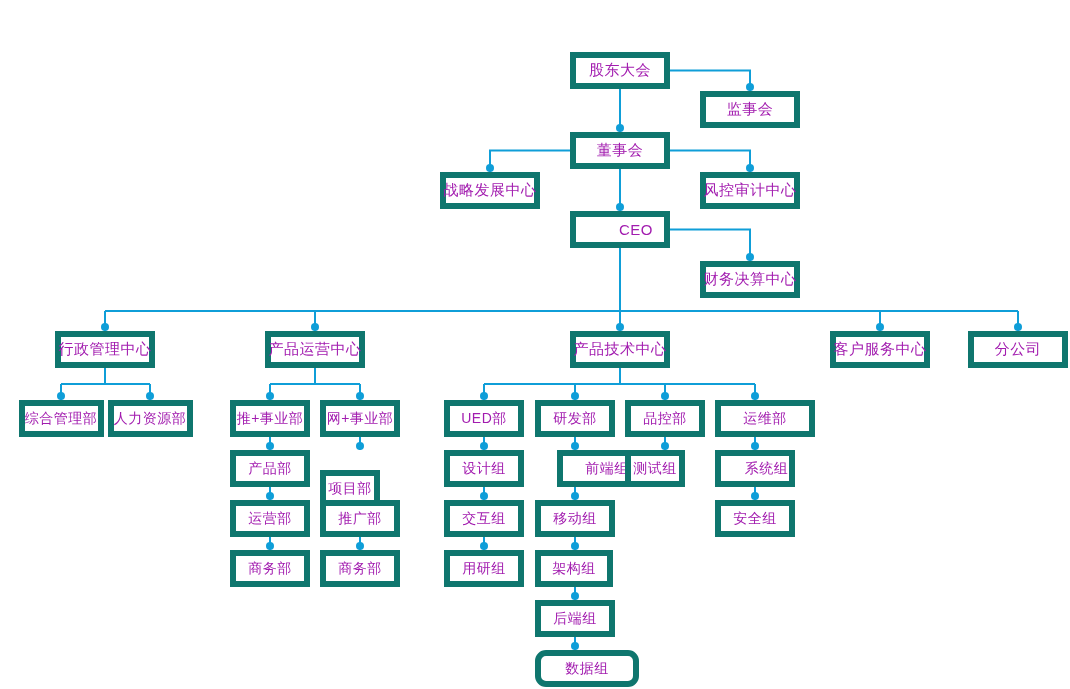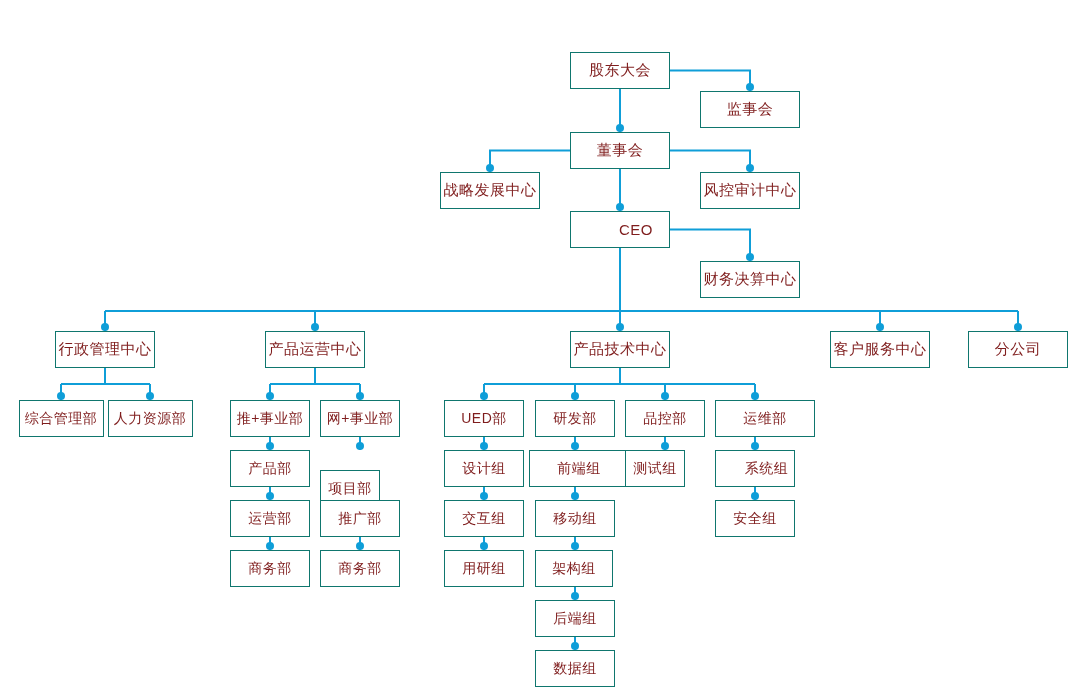--- a/index.html
+++ b/index.html
@@ -20,22 +20,22 @@
     left: 0;
     top: 0;
   }
   .node {
     position: absolute;
     box-sizing: border-box;
     display: flex;
     align-items: center;
     justify-content: center;
     background: #ffffff;
-    border: 1px solid #0f766e;
-    color: #7f1d1d;
+    border: 6px solid #0f766e;
+    color: #a21caf;
     font-size: 14px;
     white-space: nowrap;
     letter-spacing: 0.5px;
   }
   .node.lg { font-size: 15px; }
 </style>
 </head>
 <body>
 
 <div class="canvas">
@@ -142,24 +142,24 @@
       <div class="node" style="left: 320px; top: 450px; width: 60px; height: 37px; margin-top: 20px;">项目部</div>
       <div class="node" style="left: 230px; top: 500px; width: 80px; height: 37px;">运营部</div>
       <div class="node" style="left: 320px; top: 500px; width: 80px; height: 37px;">推广部</div>
       <div class="node" style="left: 230px; top: 550px; width: 80px; height: 37px;">商务部</div>
       <div class="node" style="left: 320px; top: 550px; width: 80px; height: 37px;">商务部</div>
       <div class="node" style="left: 444px; top: 400px; width: 80px; height: 37px;">UED部</div>
       <div class="node" style="left: 535px; top: 400px; width: 80px; height: 37px;">研发部</div>
       <div class="node" style="left: 625px; top: 400px; width: 80px; height: 37px;">品控部</div>
       <div class="node" style="left: 715px; top: 400px; width: 100px; height: 37px;">运维部</div>
       <div class="node" style="left: 444px; top: 450px; width: 80px; height: 37px;">设计组</div>
-      <div class="node" style="left: 529px; top: 450px; width: 100px; height: 37px;">前端组</div>
+      <div class="node" style="left: 557px; top: 450px; width: 100px; height: 37px;">前端组</div>
       <div class="node" style="left: 625px; top: 450px; width: 60px; height: 37px;">测试组</div>
       <div class="node" style="left: 715px; top: 450px; width: 80px; height: 37px; padding-left: 23px;">系统组</div>
       <div class="node" style="left: 444px; top: 500px; width: 80px; height: 37px;">交互组</div>
       <div class="node" style="left: 535px; top: 500px; width: 80px; height: 37px;">移动组</div>
       <div class="node" style="left: 715px; top: 500px; width: 80px; height: 37px;">安全组</div>
       <div class="node" style="left: 444px; top: 550px; width: 80px; height: 37px;">用研组</div>
       <div class="node" style="left: 535px; top: 550px; width: 78px; height: 37px;">架构组</div>
       <div class="node" style="left: 535px; top: 600px; width: 80px; height: 37px;">后端组</div>
-      <div class="node" style="left: 535px; top: 650px; width: 80px; height: 37px;">数据组</div>
+      <div class="node" style="left: 535px; top: 650px; width: 104px; height: 37px; border-radius: 11px;">数据组</div>
     </div>
 </div>
 
 </body></html>

